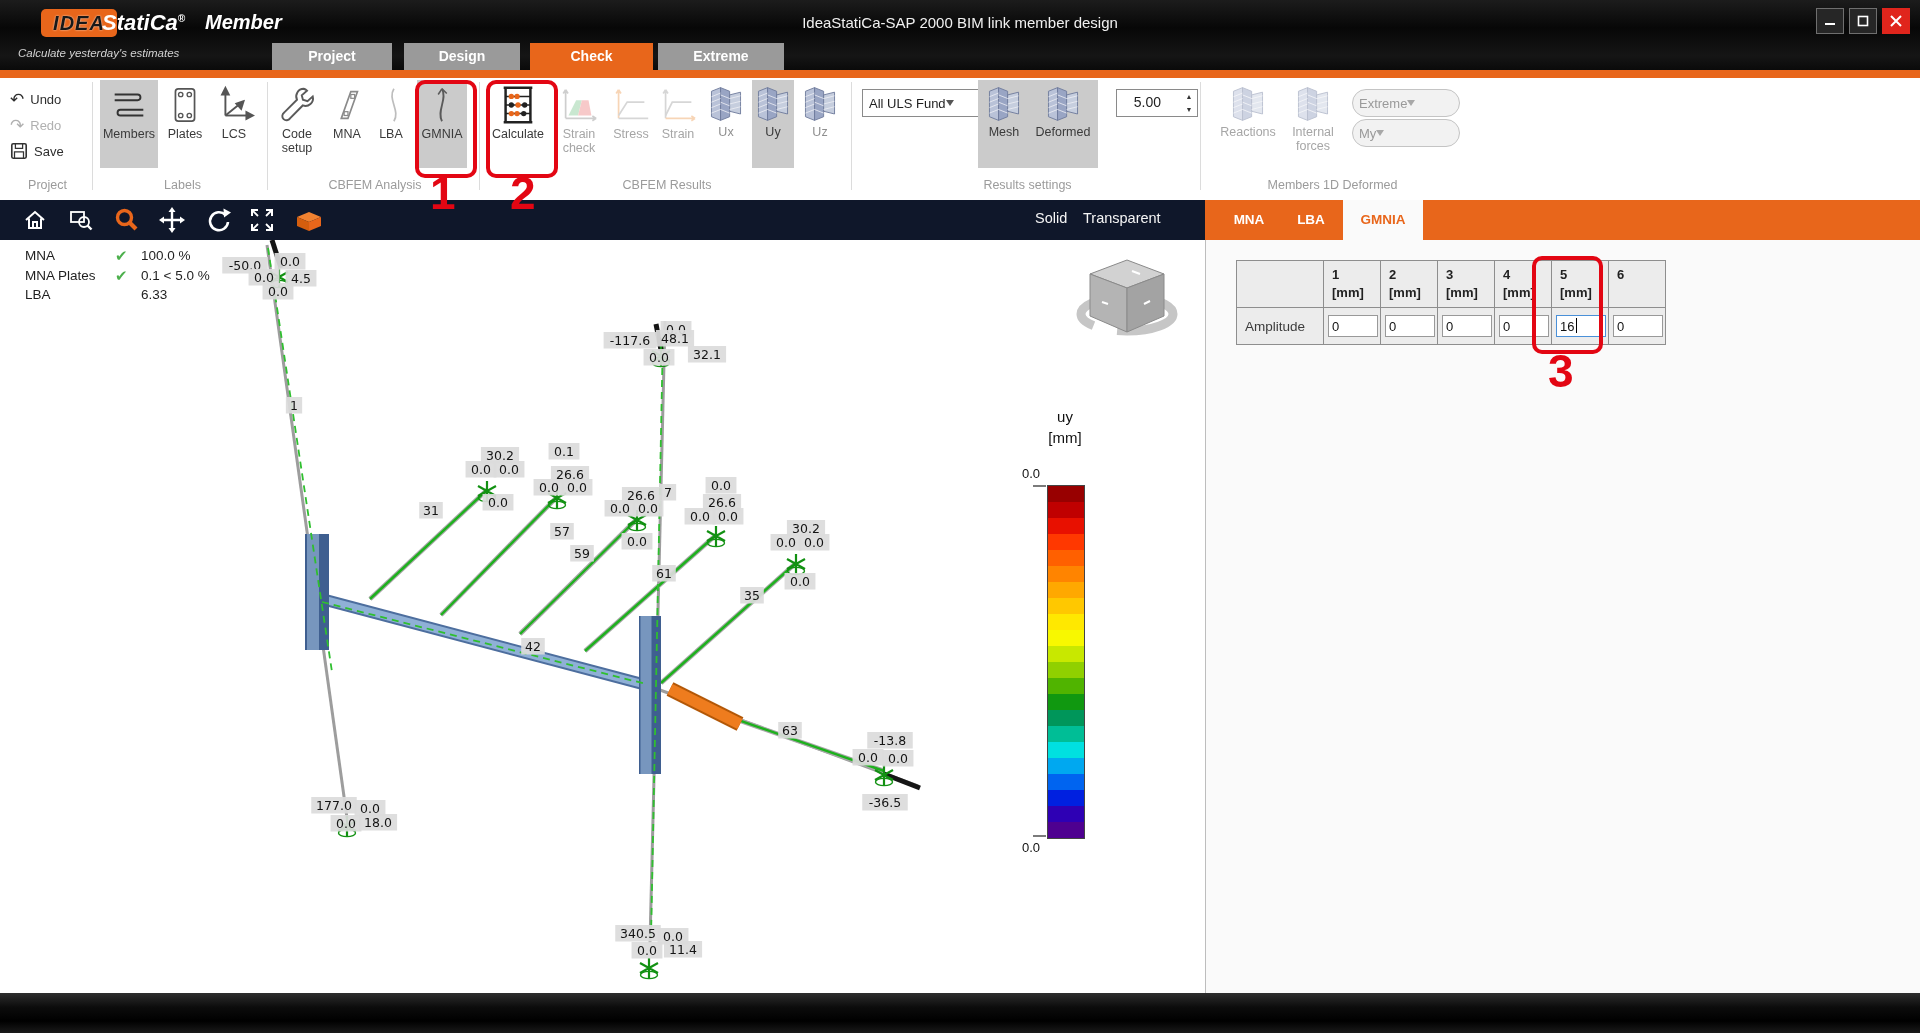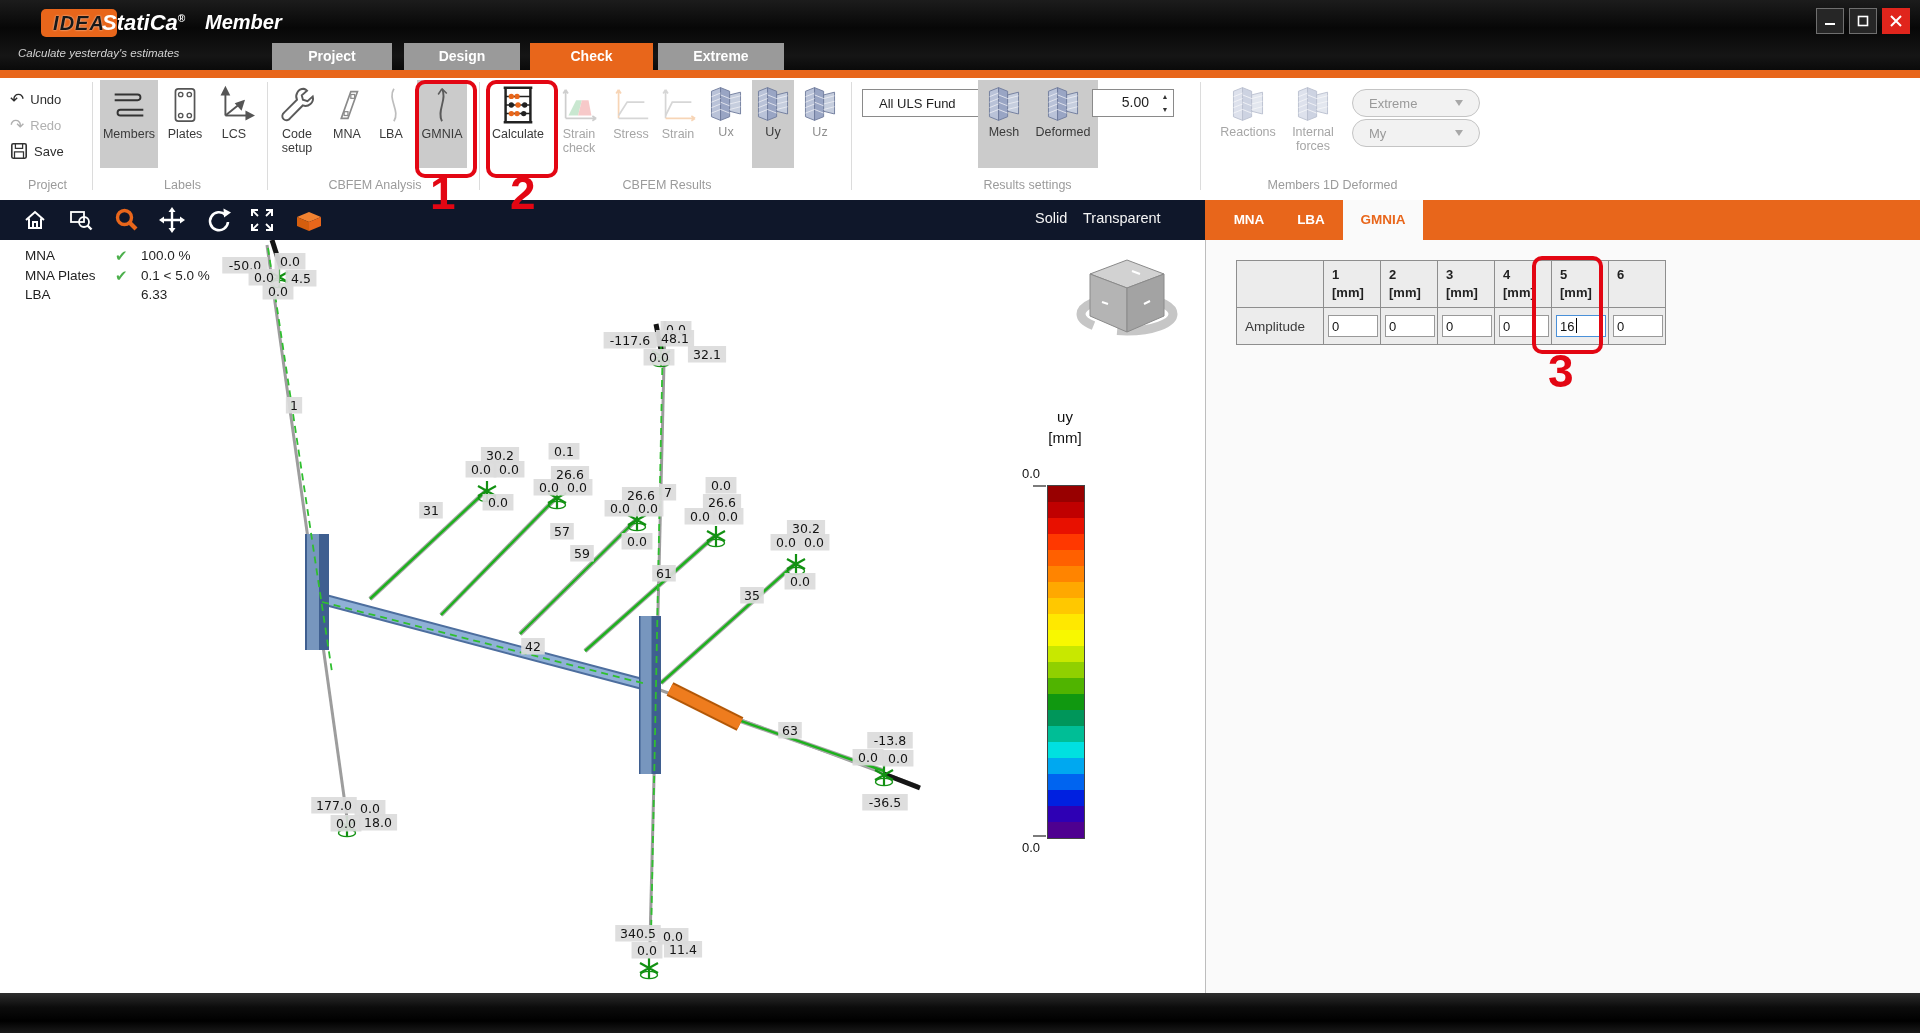--- a/index.html
+++ b/index.html
@@ -33,21 +33,21 @@
   .rbtn.dis{color:#a6a6a6;}
   .rbtn.dis svg{opacity:.48;}
   .rbtn.dim{color:#8f8f8f;}
   .selbg{position:absolute;top:2px;height:88px;background:#CBCBCB;}
   .qa{position:absolute;left:10px;display:flex;align-items:center;gap:6px;font-size:13px;color:#2e2e2e;height:22px;}
   .qa.dis{color:#b0b0b0;}
   .qa .g{font-size:17px;line-height:17px;}
   .grplabel{position:absolute;top:100px;height:18px;color:#9b9b9b;font-size:12.5px;text-align:center;}
   .vsep{position:absolute;top:4px;height:108px;width:1px;background:#DCDCDC;}
   .combo{position:absolute;height:26px;background:#fff;border:1px solid #8a8a8a;font-size:13px;color:#1e1e1e;
-         display:flex;align-items:center;padding:0 16px;justify-content:space-between;}
+         display:flex;align-items:center;padding:0 6px;}
   .combo.dis{background:#F2F2F2;color:#9a9a9a;border-color:#C4C4C4;border-radius:14px;}
   .carrow{width:0;height:0;border-left:4.5px solid transparent;border-right:4.5px solid transparent;border-top:6px solid #555;}
   .combo.dis .carrow{border-top-color:#A8A8A8;}
   .spin{position:absolute;height:26px;background:#fff;border:1px solid #8a8a8a;display:flex;}
   .spin .val{flex:1;font-size:14px;color:#1e1e1e;text-align:right;line-height:24px;padding-right:8px;}
   .spin .arr{width:16px;display:flex;flex-direction:column;}
   .spin .arr div{flex:1;display:flex;align-items:center;justify-content:center;font-size:7px;color:#333;}
 
   
   .vtoolbar{position:absolute;left:0;top:200px;width:1205px;height:52px;background:#0f172a;}
@@ -172,20 +172,21 @@
   </defs>
 </svg>
 
 <div class="root">
 
   <div class="titlebar">
     <div class="logo-box">IDEA</div>
     <div class="logo-statica"><span>StatiCa</span><span class="logo-reg">®</span></div>
     <div class="product">Member</div>
     <div class="tagline">Calculate yesterday's estimates</div>
+    <div class="wintitle">IdeaStatiCa-SAP 2000 BIM link member design</div>
     <div class="winbtns">
       <div class="wbtn">
         <svg width="12" height="12">
             <line x1="1" y1="9" x2="11" y2="9" stroke="#fff" stroke-width="2"></line>
           </svg>
       </div>
       <div class="wbtn">
         <svg width="12" height="12">
             <rect x="1.5" y="1.5" width="9" height="9" fill="none" stroke="#fff" stroke-width="1.6"></rect>
           </svg>
@@ -329,21 +330,21 @@
           <use href="#s-bld"></use>
         </svg>
       <span>Mesh</span>
     </div>
     <div class="rbtn" style="left:1030px;width:66px;">
       <svg class="ric" width="40" height="40">
           <use href="#s-bld"></use>
         </svg>
       <span>Deformed</span>
     </div>
-    <div class="spin" style="left:1092px;top:11px;width:80px;">
+    <div class="spin" style="left:1116px;top:11px;width:80px;gap:12px;">
       <span class="val">5.00</span>
       <span class="arr">
         <div>▲</div>
         <div>▼</div>
       </span>
     </div>
     <div class="grplabel" style="left:855px;width:345px;">Results settings</div>
 
     <div class="vsep" style="left:1200px;"></div>
 

